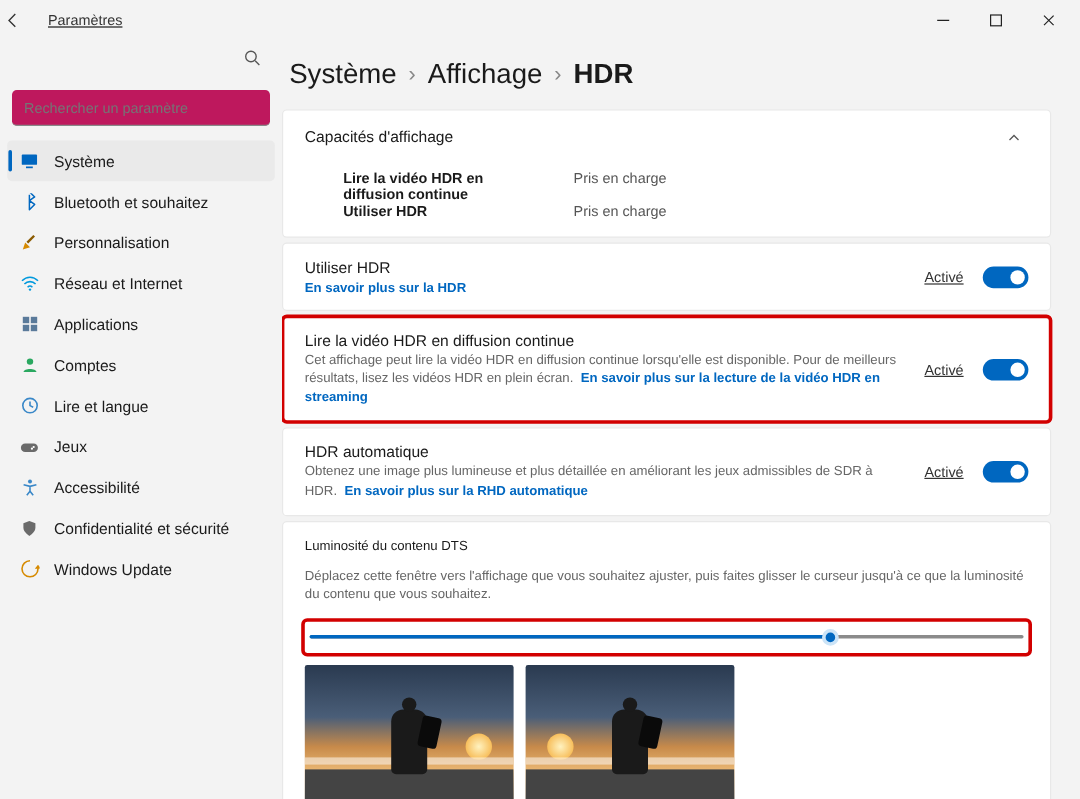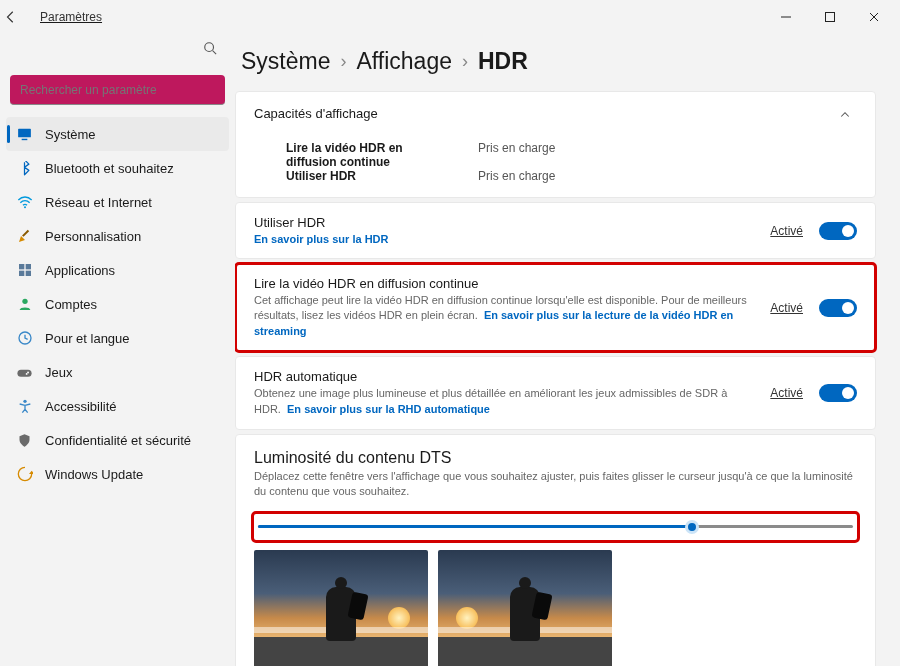--- a/index.html
+++ b/index.html
@@ -34,21 +34,21 @@
 .setting { background:#fff; border:1px solid #e8e8e8; border-radius:4px; margin-bottom:4px; padding: 12px 18px; display:flex; align-items:center; gap:16px; min-height:50px; }
 .setting .txt { flex:1; }
 .setting .name { font-size: 13px; margin-bottom: 2px; }
 .setting .desc { font-size: 11px; color: #666; line-height: 1.4; }
 .setting .link { color: #0067c0; font-weight: 600; font-size: 11px; cursor: pointer; }
 .setting .status { font-size: 12px; color: #333; text-decoration: underline; }
 .toggle { width: 38px; height: 18px; border-radius: 10px; background: #0067c0; position: relative; cursor: pointer; }
 .toggle::after { content:""; position: absolute; right: 3px; top: 3px; width: 12px; height: 12px; background:#fff; border-radius:50%; }
 .hl-red { outline: 3px solid #d20000; outline-offset: -2px; }
 .brightness { background:#fff; border:1px solid #e8e8e8; border-radius:4px; padding: 14px 18px 18px 18px; margin-bottom: 4px; }
-.brightness .name { font-size: 16px; margin-bottom: 2px; }
+.brightness .name { font-size: 11px; margin-bottom: 12px; }
 .brightness .desc { font-size: 11px; color: #666; line-height: 1.4; margin-bottom: 14px; }
 .slider-wrap { padding: 6px 4px; margin-bottom: 10px; }
 .slider-wrap.hl-red { outline: 3px solid #d20000; outline-offset: 0; border-radius:2px; }
 .slider { position: relative; height: 14px; }
 .track { position:absolute; left:0; right:0; top:5px; height:3px; background:#8b8b8b; border-radius:2px; }
 .fill { position:absolute; left:0; top:5px; height:3px; background:#0067c0; border-radius:2px; }
 .thumb { position:absolute; top:0; width:14px; height:14px; border-radius:50%; background:#0067c0; border:3px solid #cce4f7; transform:translateX(-50%); }
 .previews { display:flex; gap:10px; }
 .pv { width: 174px; }
 .pv .img { width: 174px; height: 124px; border-radius: 2px; position:relative; overflow:hidden; background: linear-gradient(to bottom, #2a3a50 0%, #4a5e78 35%, #c78a4a 55%, #e8b470 70%, #3a3a3a 100%);}
@@ -116,34 +116,34 @@
           <span class="nav-icon">
             <svg width="15" height="15" viewBox="0 0 24 24">
               <path d="M12 2v20l7-7-7-5 7-5-7-7" stroke="#0067c0" stroke-width="2" fill="none" stroke-linejoin="round"></path>
             </svg>
           </span>
           <span>Bluetooth et souhaitez</span>
         </div>
         <div class="nav-item">
           <span class="nav-icon">
             <svg width="16" height="16" viewBox="0 0 24 24">
+              <path d="M3 21l3-9 6 6-9 3z" fill="#d68a00"></path>
+              <rect x="11" y="3" width="3" height="12" transform="rotate(45 14 9)" fill="#8a5a00"></rect>
+            </svg>
+          </span>
+          <span>Personnalisation</span>
+        </div>
+        <div class="nav-item">
+          <span class="nav-icon">
+            <svg width="16" height="16" viewBox="0 0 24 24">
               <path d="M2 9c6-6 14-6 20 0M5 13c4-4 10-4 14 0M9 17c2-2 4-2 6 0" stroke="#0099dd" stroke-width="2" fill="none"></path>
               <circle cx="12" cy="20" r="1.5" fill="#0099dd"></circle>
             </svg>
           </span>
           <span>Réseau et Internet</span>
-        </div>
-        <div class="nav-item">
-          <span class="nav-icon">
-            <svg width="16" height="16" viewBox="0 0 24 24">
-              <path d="M3 21l3-9 6 6-9 3z" fill="#d68a00"></path>
-              <rect x="11" y="3" width="3" height="12" transform="rotate(45 14 9)" fill="#8a5a00"></rect>
-            </svg>
-          </span>
-          <span>Personnalisation</span>
         </div>
         <div class="nav-item">
           <span class="nav-icon">
             <svg width="16" height="16" viewBox="0 0 24 24">
               <rect x="3" y="3" width="8" height="8" fill="#5a7a9a"></rect>
               <rect x="13" y="3" width="8" height="8" fill="#5a7a9a"></rect>
               <rect x="3" y="13" width="8" height="8" fill="#5a7a9a"></rect>
               <rect x="13" y="13" width="8" height="8" fill="#5a7a9a"></rect>
             </svg>
           </span>
@@ -158,21 +158,21 @@
           </span>
           <span>Comptes</span>
         </div>
         <div class="nav-item">
           <span class="nav-icon">
             <svg width="16" height="16" viewBox="0 0 24 24">
               <circle cx="12" cy="12" r="9" stroke="#3a88c8" stroke-width="2" fill="none"></circle>
               <path d="M12 7v5l4 2" stroke="#3a88c8" stroke-width="2" fill="none"></path>
             </svg>
           </span>
-          <span>Pour et langue</span>
+          <span>Lire et langue</span>
         </div>
         <div class="nav-item">
           <span class="nav-icon">
             <svg width="17" height="17" viewBox="0 0 24 24">
               <rect x="2" y="8" width="20" height="10" rx="5" fill="#6a6a6a"></rect>
               <circle cx="17" cy="12" r="1.3" fill="#fff"></circle>
               <circle cx="15" cy="14" r="1.3" fill="#fff"></circle>
             </svg>
           </span>
           <span>Jeux</span>

